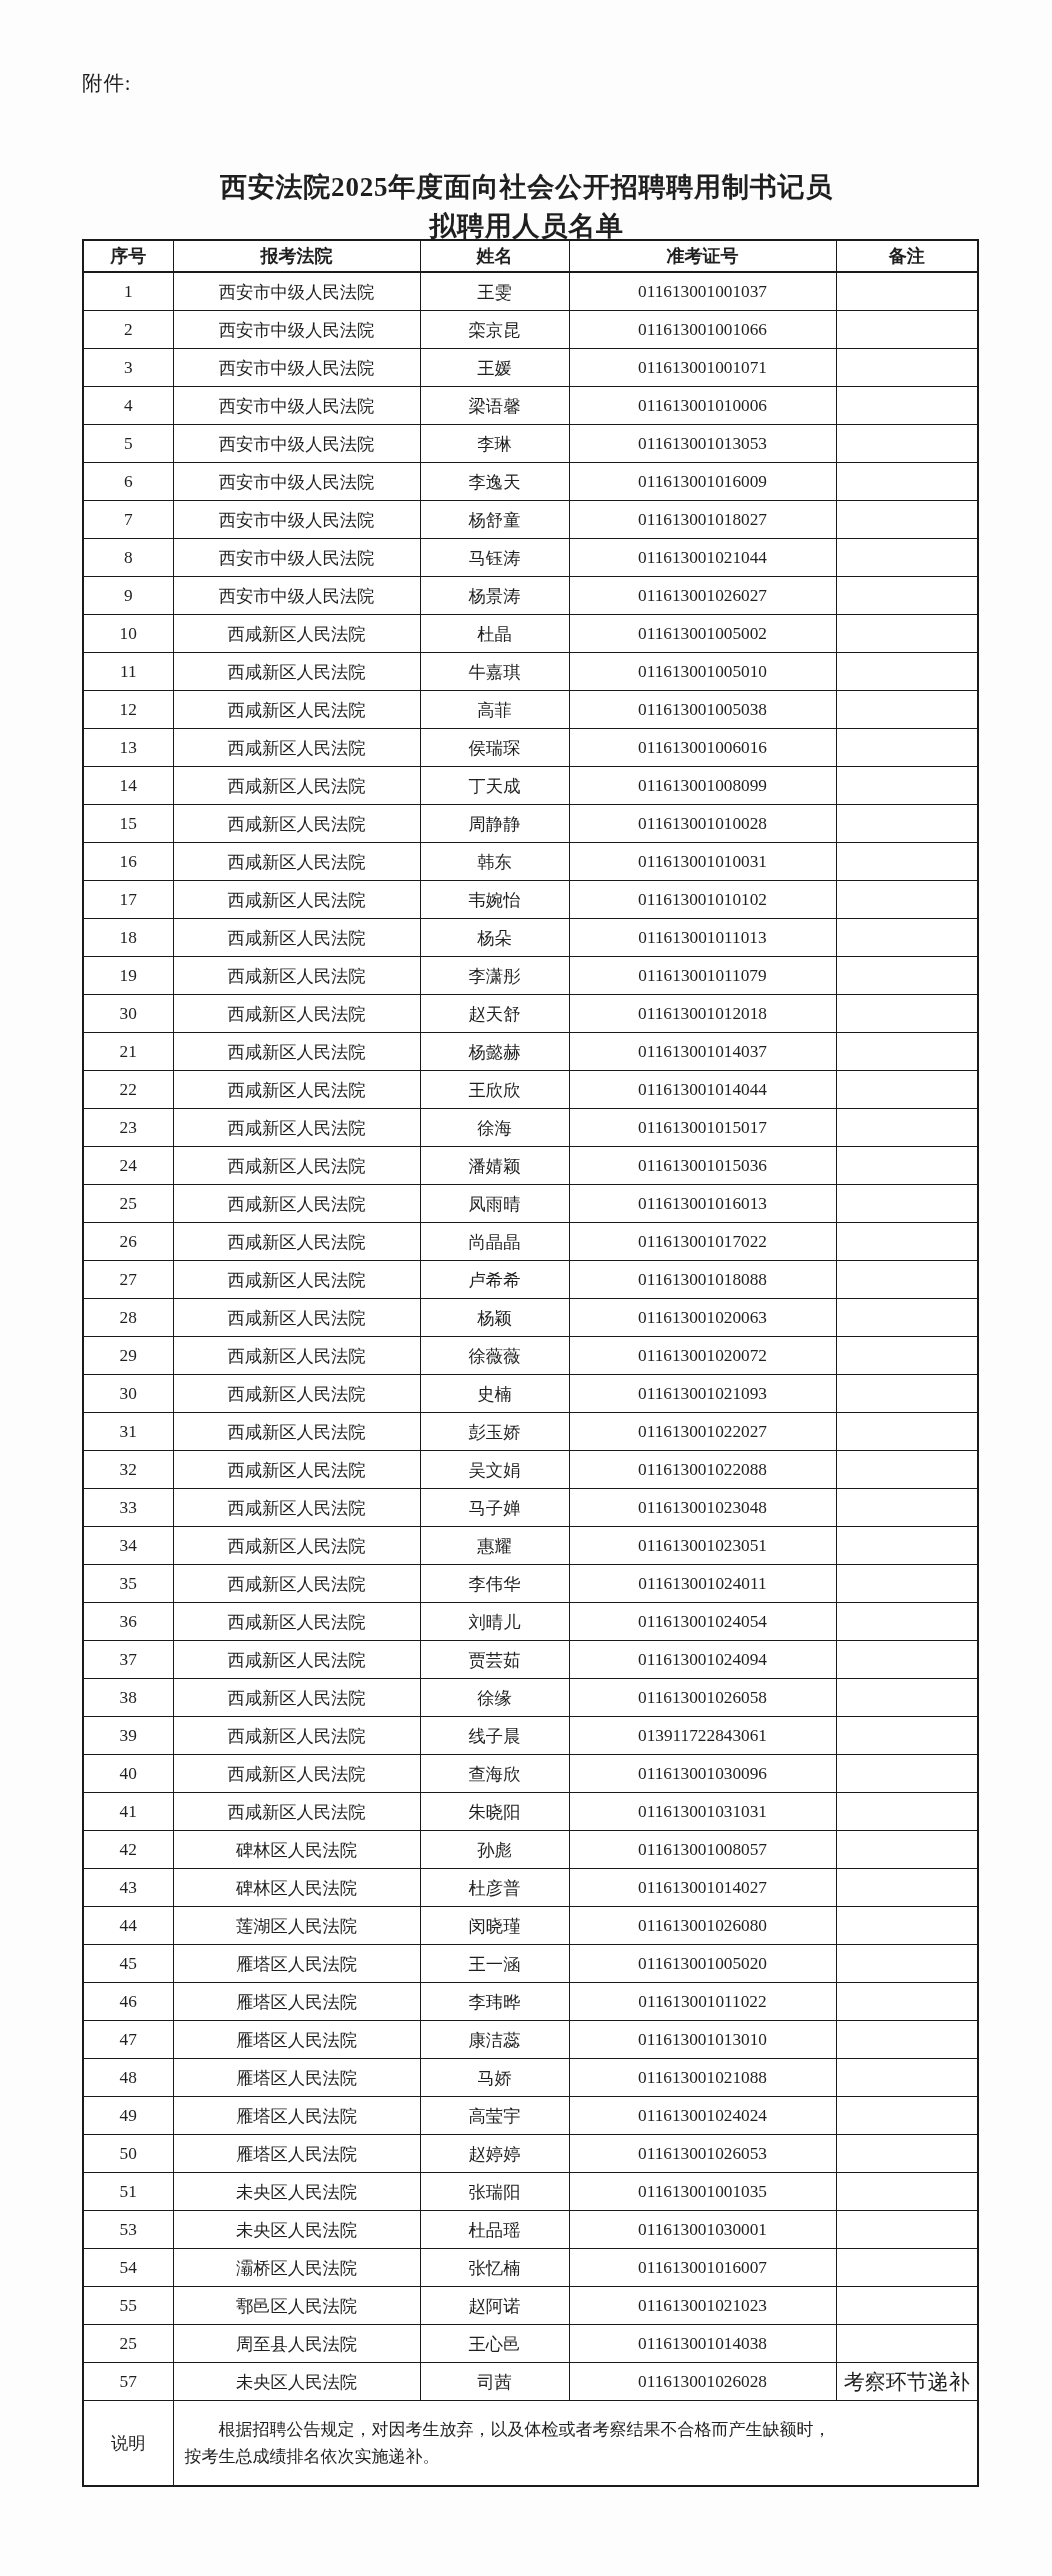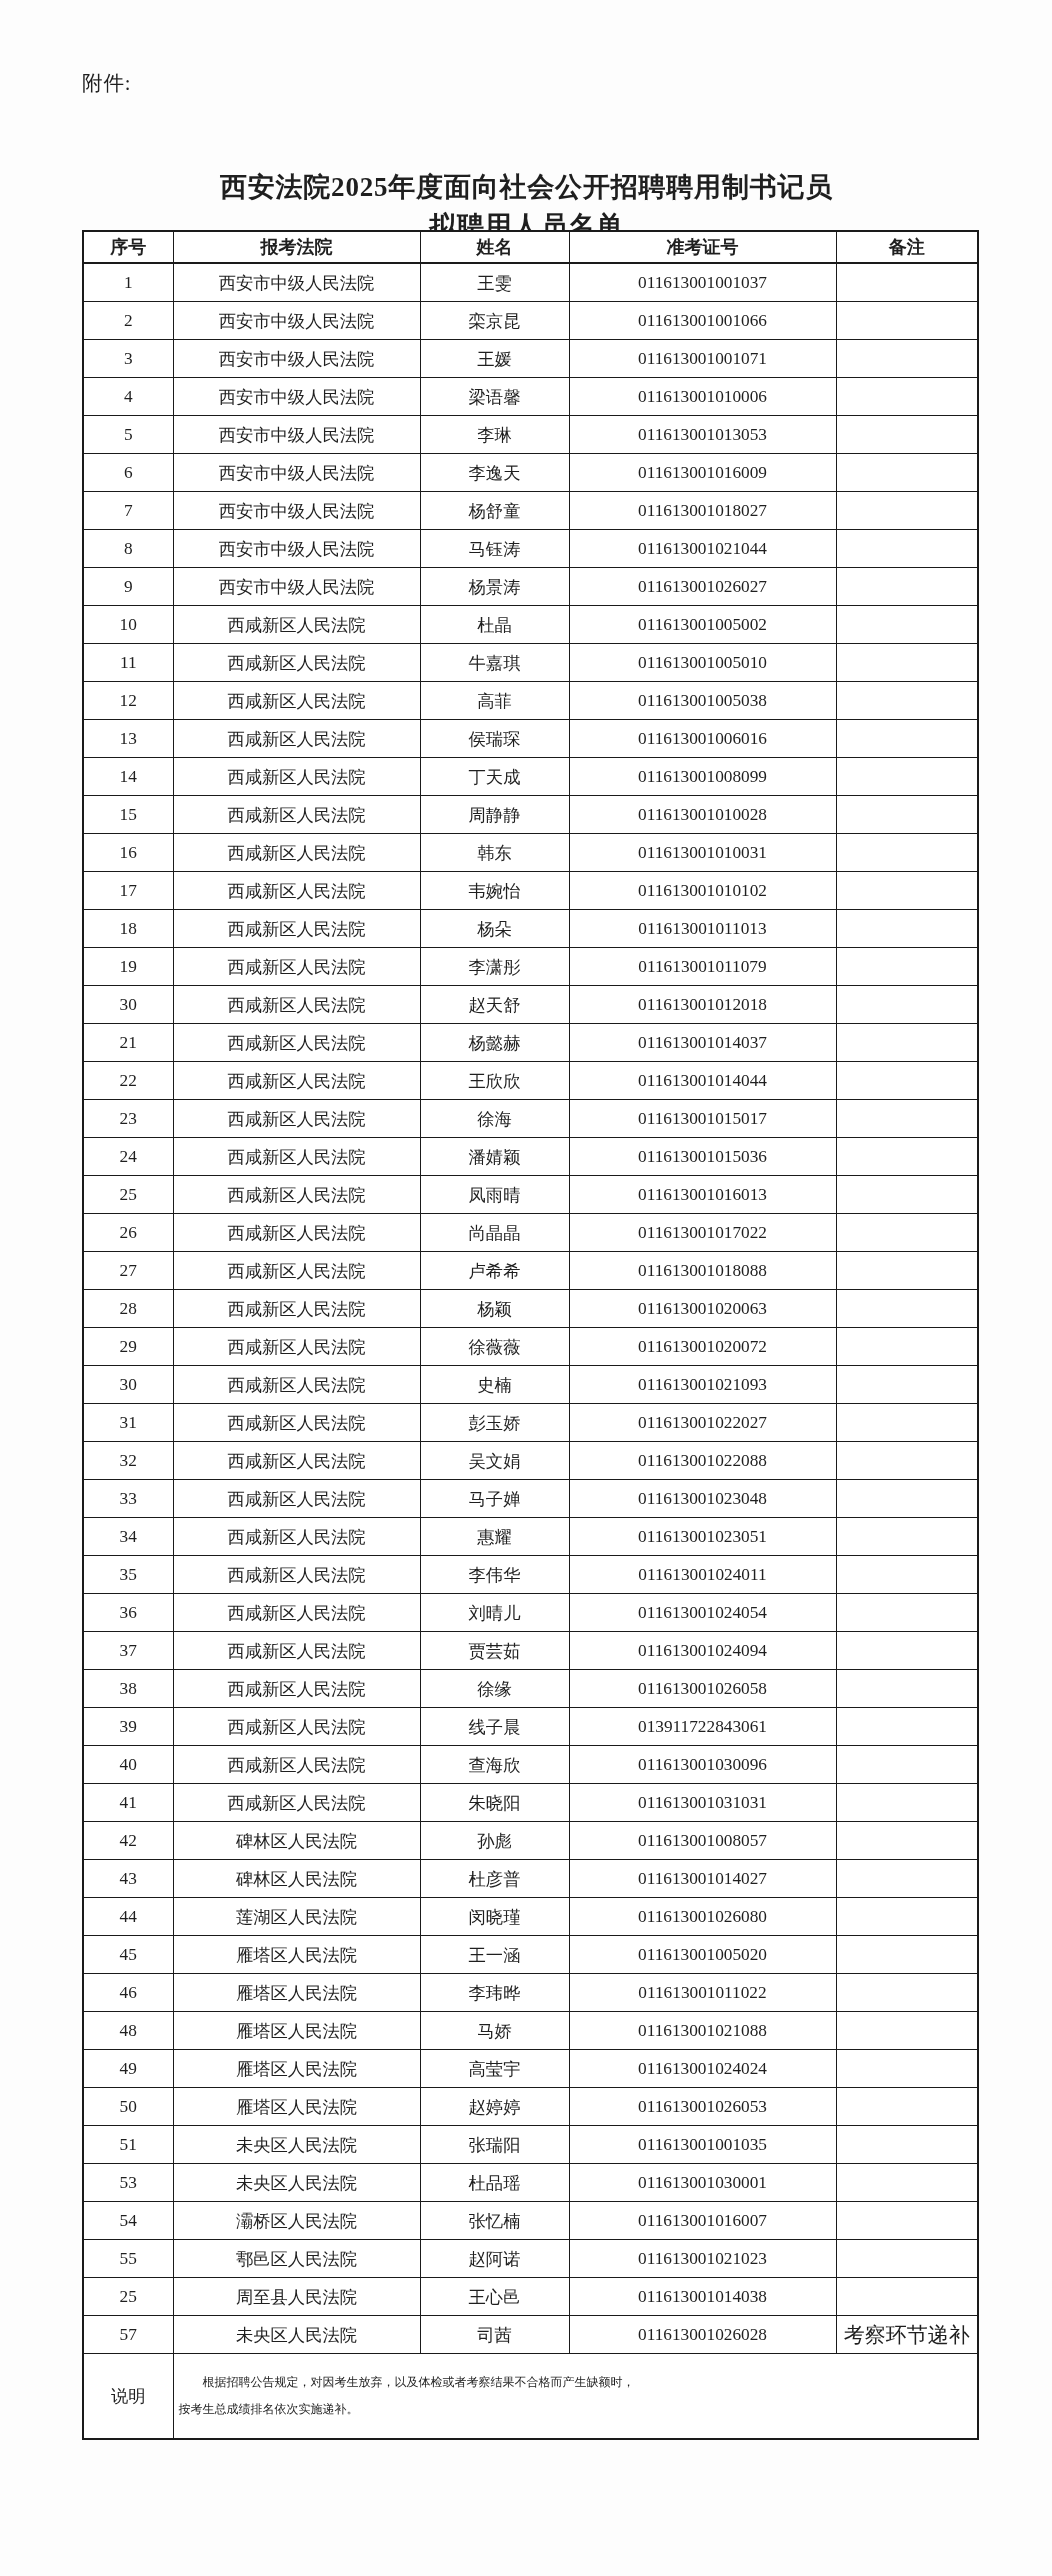--- a/index.html
+++ b/index.html
@@ -12,42 +12,42 @@
     position:absolute;left:82px;top:69px;
     font-size:20.6px;letter-spacing:0.8px;
   }
   .doc-title{
     position:absolute;left:0;top:132px;width:1053px;
     text-align:center;font-weight:bold;font-size:27px;line-height:39px;
     letter-spacing:0.8px;
     margin-top:36px;
   }
   table.roster{
-    position:absolute;left:82px;top:230px;width:895px;
+    position:absolute;left:82px;top:239px;width:895px;
     border-collapse:collapse;table-layout:fixed;
     background:#ffffff;
     border:2.5px solid #1a1a1a;
   }
   table.roster th,table.roster td{
     border:1.6px solid #1a1a1a;
     text-align:center;vertical-align:middle;
     overflow:hidden;white-space:nowrap;
     font-size:17.3px;
     padding:0;
   }
   table.roster th{
     height:30px;font-size:18px;font-weight:bold;
     border-bottom:2.5px solid #1a1a1a;
   }
   table.roster td{height:37px;}
   table.roster td.remark{font-size:21px;}
   table.roster td.note-label{font-size:17.3px;}
   table.roster td.note-cell{
     height:74px;text-align:left;white-space:normal;
-    padding:5px 5px;font-size:12px;line-height:27px;vertical-align:middle;border-radius:7px;
+    padding:5px 11px;font-size:17px;line-height:27px;vertical-align:middle;border-radius:7px;
   }
   .note-line1{text-indent:2em;}
 </style>
 </head>
 <body>
 
 <div class="attachment-label">附件:</div>
 
 <div class="doc-title">
   <div>西安法院2025年度面向社会公开招聘聘用制书记员</div>
@@ -388,20 +388,27 @@
         <td class="remark"></td>
       </tr>
       <tr>
         <td>46</td>
         <td>雁塔区人民法院</td>
         <td>李玮晔</td>
         <td>011613001011022</td>
         <td class="remark"></td>
       </tr>
       <tr>
+        <td>47</td>
+        <td>雁塔区人民法院</td>
+        <td>康洁蕊</td>
+        <td>011613001013010</td>
+        <td class="remark"></td>
+      </tr>
+      <tr>
         <td>48</td>
         <td>雁塔区人民法院</td>
         <td>马娇</td>
         <td>011613001021088</td>
         <td class="remark"></td>
       </tr>
       <tr>
         <td>49</td>
         <td>雁塔区人民法院</td>
         <td>高莹宇</td>

